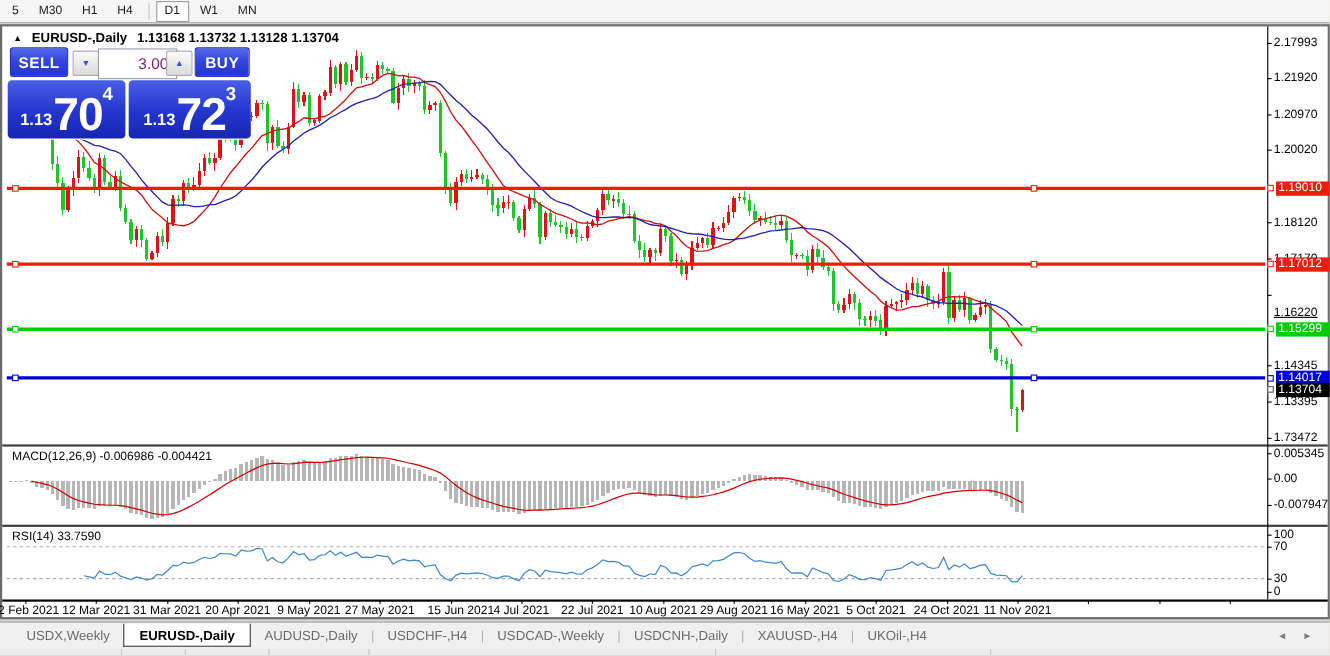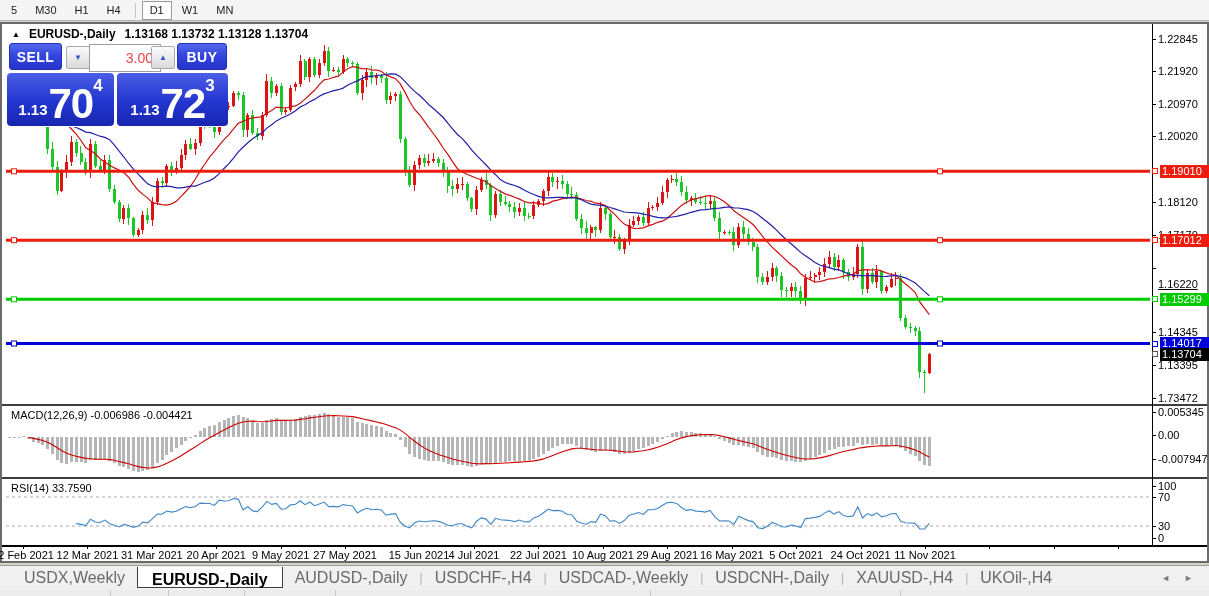--- a/index.html
+++ b/index.html
@@ -38,33 +38,33 @@
           background:linear-gradient(180deg,#5468ec 0%,#3346dd 45%,#2434cc 100%);
           font-family:"Liberation Sans",sans-serif;font-size:14px;font-weight:700;letter-spacing:.4px;cursor:default;}
   .sell-btn{left:9px;top:43px;width:53px;height:27px;}
   .buy-btn{left:177px;top:43px;width:50px;height:27px;}
   .spin{position:absolute;z-index:5;width:22px;height:21px;top:46px;border:1px solid #a6abb4;border-radius:2px;
         background:linear-gradient(180deg,#fbfbfb,#dadada);display:flex;align-items:center;justify-content:center;}
   .spin span{font-size:8px;color:#3a50cc;line-height:8px;}
   .spin-dn{left:66px;}
   .spin-up{left:151px;}
   .amount{position:absolute;z-index:5;left:89px;top:44px;width:61px;height:24px;border:1px solid #9aa0aa;
-          background:#fff;font-family:"Liberation Sans",sans-serif;font-size:14px;text-align:right;padding-right:7px;color:#ef4444;}
+          background:#fff;font-family:"Liberation Sans",sans-serif;font-size:14px;text-align:right;padding-right:7px;color:#701a75;}
   .price-box{position:absolute;top:73px;height:53px;z-index:5;border-radius:4px;
              background:linear-gradient(180deg,#4a5ee6 0%,#2335cf 55%,#1826b0 100%);
              display:flex;align-items:flex-end;justify-content:center;padding-bottom:5px;box-sizing:border-box;color:#fff;}
   .price-box.sell{left:7px;width:107px;}
   .price-box.buy{left:117px;width:111px;}
   .pp-small{font-size:15px;font-weight:700;margin:0 1px 3px 0;}
   .pp-big{font-size:42px;font-weight:700;line-height:34px;letter-spacing:-1px;}
   .pp-sup{font-size:17px;font-weight:700;align-self:flex-start;margin-top:3px;}
   
   .tab-bar{position:absolute;left:0;top:565px;width:1209px;height:25px;background:#f0f0f0;
            border-top:1px solid #9c9c9c;display:flex;align-items:center;box-sizing:border-box;z-index:2;}
-  .tab{font-size:16px;color:#6a6a6a;padding:4px 12px;white-space:nowrap;cursor:default;}
+  .tab{font-size:12px;color:#6a6a6a;padding:4px 12px;white-space:nowrap;cursor:default;}
   .tab.active{background:#fff;color:#000;font-weight:700;border:1px solid #3e3e3e;border-top:none;
               padding:4px 14px;margin-top:-1px;height:21px;box-sizing:border-box;}
   .tab-sep{color:#b0b0b0;font-size:12px;}
   .tab-arrows{margin-left:auto;padding-right:16px;display:flex;gap:14px;}
   .tab-arrow{font-size:9px;color:#7c7c7c;cursor:default;}
   .bottom-strip{position:absolute;left:0;top:590px;width:1209px;height:6px;background:#ececec;z-index:1;}
   .strip-div{position:absolute;top:590px;width:1px;height:6px;background:#c6c6c6;z-index:2;}
 </style>
 </head>
 <body>
@@ -745,21 +745,21 @@
       <div class="tab">XAUUSD-,H4</div>
       <span class="tab-sep">|</span>
       <div class="tab">UKOil-,H4</div>
       <div class="tab-arrows">
         <span class="tab-arrow">◄</span>
         <span class="tab-arrow">►</span>
       </div>
     </div>
   <div class="bottom-strip"></div>
 <div class="tick-dash" style="top: 39px;"></div>
-    <div class="tick-label" style="top: 33px;">1.22845</div>
+    <div class="tick-label" style="top: 33px;">2.17993</div>
     <div class="tick-dash" style="top: 70.9098px;"></div>
     <div class="tick-label" style="top: 64.9098px;">1.21920</div>
     <div class="tick-dash" style="top: 103.682px;"></div>
     <div class="tick-label" style="top: 97.6819px;">1.20970</div>
     <div class="tick-dash" style="top: 136.454px;"></div>
     <div class="tick-label" style="top: 130.454px;">1.20020</div>
     <div class="tick-dash" style="top: 201.998px;"></div>
     <div class="tick-label" style="top: 195.998px;">1.18120</div>
     <div class="tick-dash" style="top: 234.771px;"></div>
     <div class="tick-label" style="top: 228.771px;">1.17170</div>

